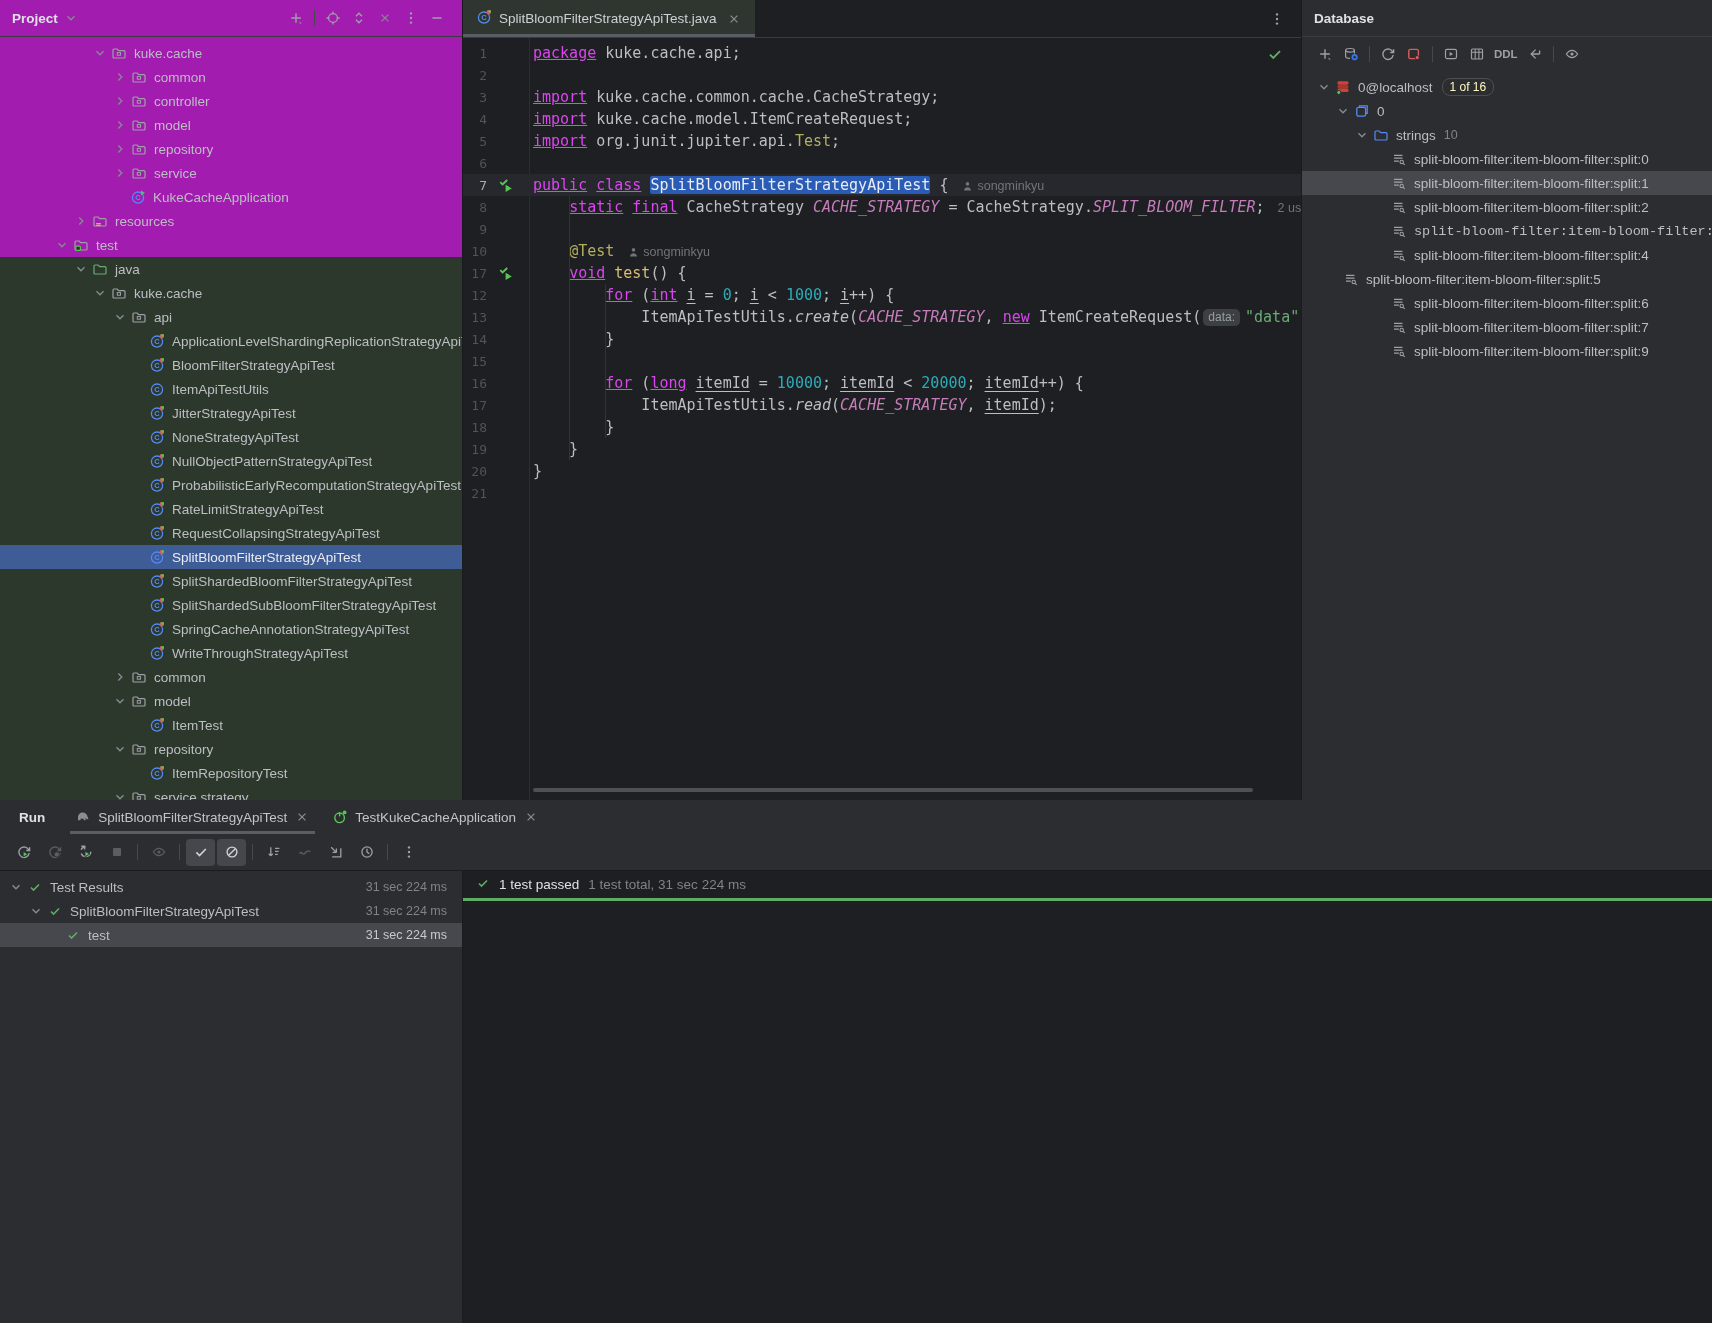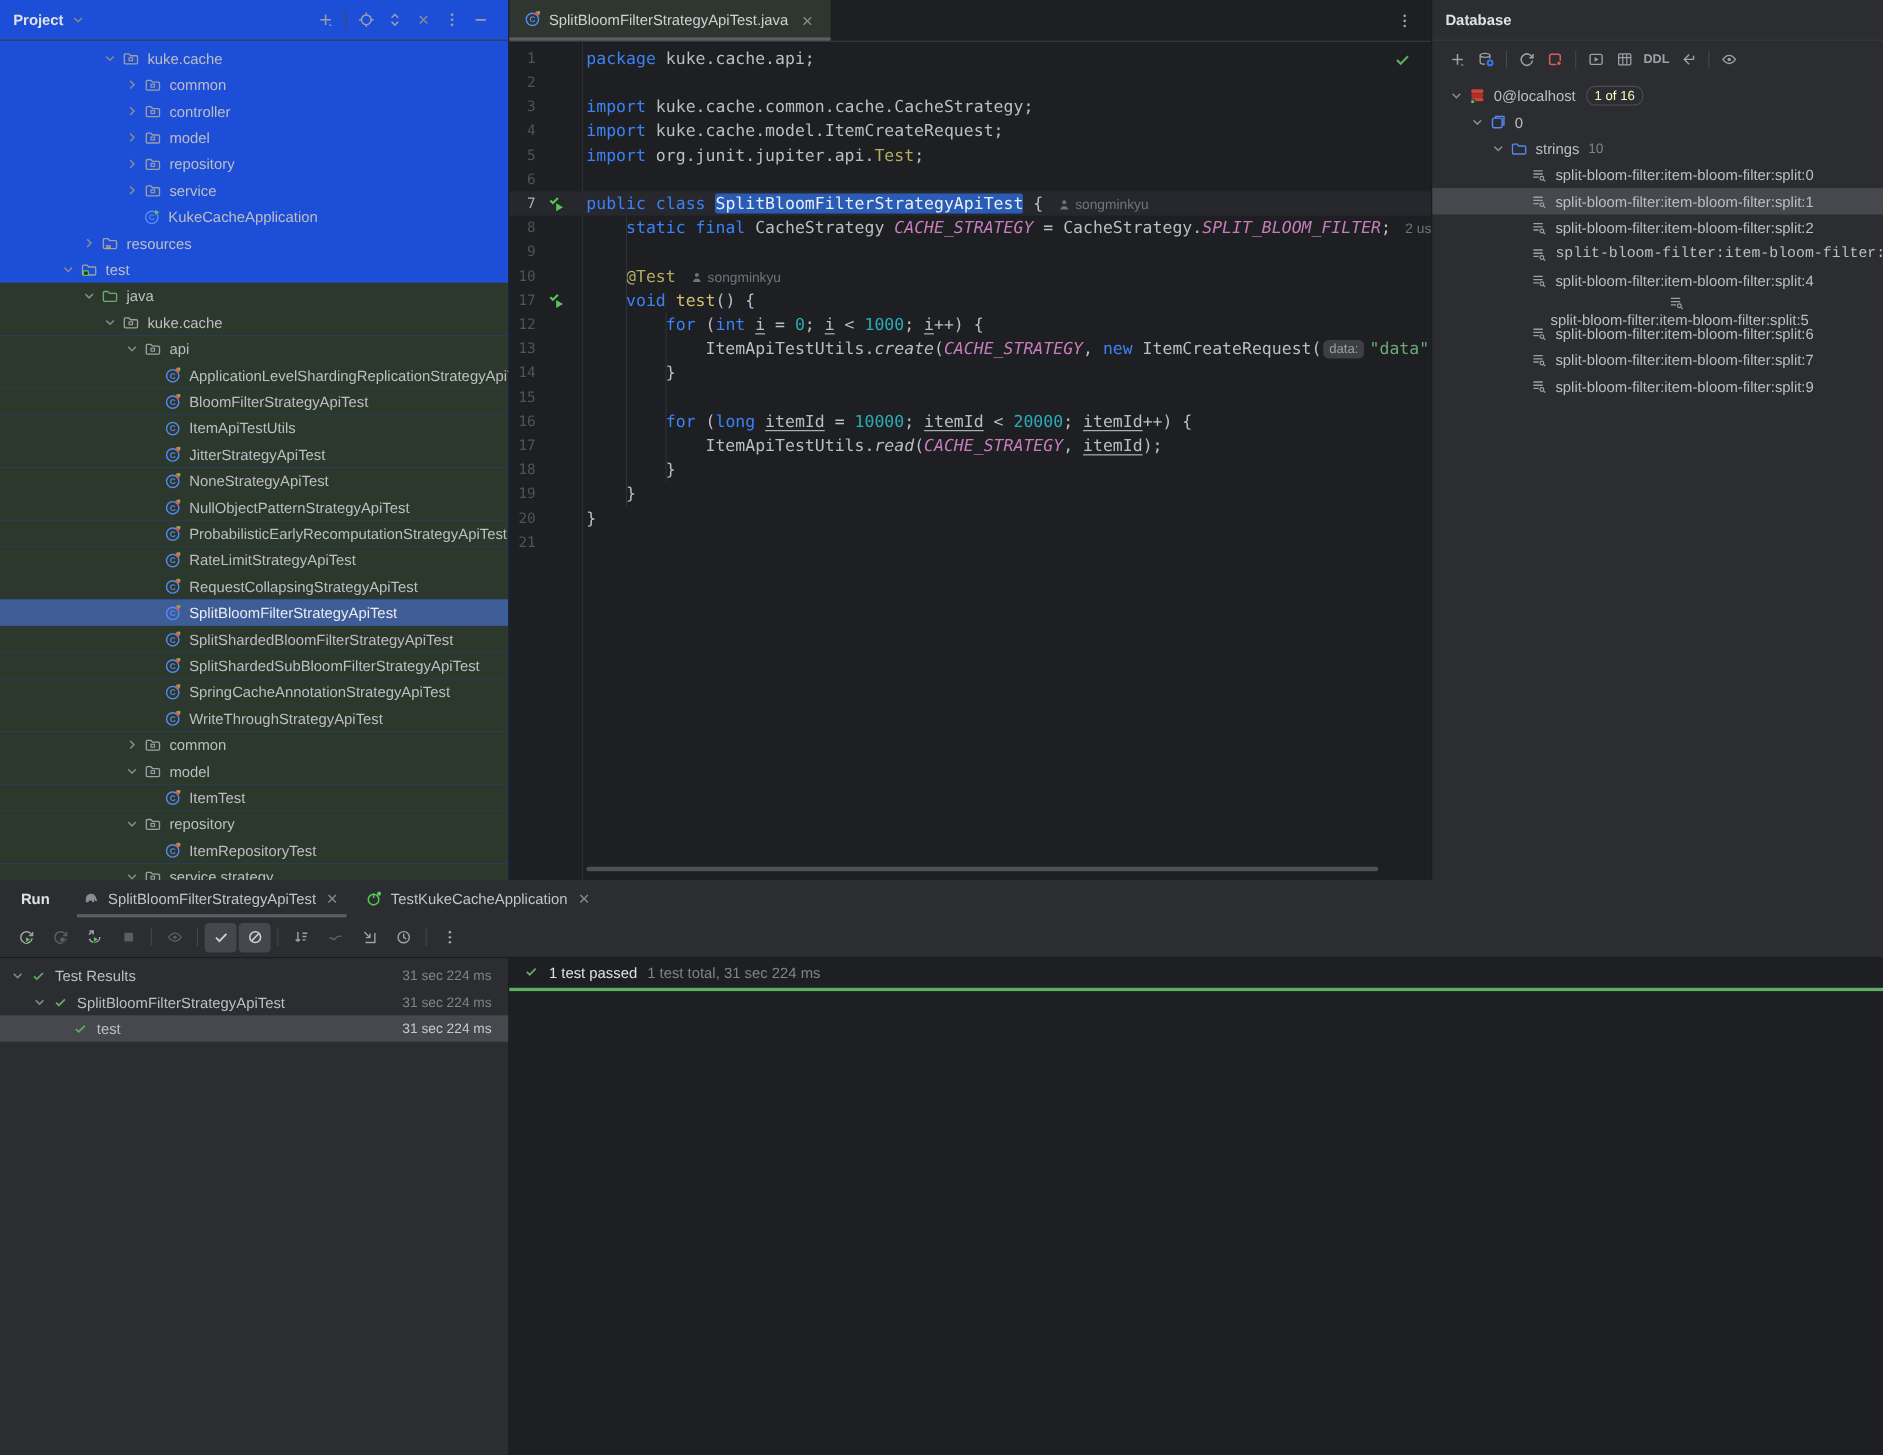--- a/index.html
+++ b/index.html
@@ -1,20 +1,20 @@
 <!DOCTYPE html>
 <html><head>
 <meta charset="utf-8">
 <style>
   html,body{margin:0;padding:0;background:#141517;}
   #app{position:relative;width:1712px;height:1323px;overflow:hidden;background:#1e1f22;
        font-family:"Liberation Sans",sans-serif;font-size:13.5px;color:#bcbec4;}
   .top{display:flex;height:800px;}
   
-  .panel-left{width:462px;min-width:462px;background:#1d4ed8;border-right:1px solid #1a1b1e;display:flex;flex-direction:column;}
+  .panel-left{width:462px;min-width:462px;background:#a21caf;border-right:1px solid #1a1b1e;display:flex;flex-direction:column;}
   .panel-right{width:410px;min-width:410px;background:#2b2d30;border-left:1px solid #1a1b1e;display:flex;flex-direction:column;}
   .panel-header{height:36px;display:flex;align-items:center;padding:0 12px;border-bottom:1px solid #393b40;flex:0 0 auto;}
   .panel-title{font-weight:bold;color:#dfe1e5;}
   .ph-spacer{flex:1;}
   .hbtn{width:26px;height:24px;display:flex;align-items:center;justify-content:center;border-radius:4px;}
   .tsep{width:1px;height:16px;background:#46484c;margin:0 5px;flex:0 0 auto;}
   .tree{flex:1;overflow:hidden;padding-top:4px;position:relative;}
   .trow{height:24px;display:flex;align-items:center;white-space:nowrap;}
   .trow .chev{width:20px;min-width:20px;display:flex;align-items:center;justify-content:center;}
   .trow .ticon{width:18px;min-width:18px;height:16px;margin-right:6px;display:flex;align-items:center;justify-content:center;}
@@ -33,21 +33,21 @@
   .codewrap{flex:1;position:relative;font-family:"DejaVu Sans Mono",monospace;font-size:15px;padding-top:4px;overflow:hidden;}
   .gutline{position:absolute;left:66px;top:0;bottom:0;width:1px;background:#2c2e32;}
   .iguide{position:absolute;width:1px;background:#2f3237;}
   .cline{height:22px;display:flex;align-items:center;position:relative;}
   .cline.cur{background:#26282e;}
   .gut{width:70px;min-width:70px;display:flex;align-items:center;color:#4e535c;font-size:13px;}
   .gut .ln{width:24px;text-align:right;}
   .gut .gm{width:22px;height:16px;margin-left:8px;display:flex;align-items:center;justify-content:center;}
   .cline.cur .ln{color:#a7aab1;}
   .code{white-space:pre;color:#bcbec4;}
-  .kw{color:#3b82f6;} .ann{color:#b3ae60;} .cst{color:#c77dbb;font-style:italic;}
+  .kw{color:#d946ef;text-decoration:underline;} .ann{color:#b3ae60;} .cst{color:#c77dbb;font-style:italic;}
   .num{color:#2aacb8;} .str{color:#6aab73;} .mth{color:#d6bf73;}
   .usc{text-decoration:underline;text-underline-offset:3px;}
   .ita{font-style:italic;}
   .hlid{background:#2a5cb5;color:#e9edf3;border-radius:2px;}
   .chip{display:inline-block;background:#3d4043;color:#999da3;border-radius:5px;padding:0 5px;margin:0 5px 0 2px;
         font-size:12px;font-family:"Liberation Sans",sans-serif;line-height:17px;vertical-align:1px;}
   .inlay{color:#70747b;font-size:12.5px;font-family:"Liberation Sans",sans-serif;margin-left:13px;}
   .inlay svg{vertical-align:-3px;margin-right:3px;}
   .inspect{position:absolute;top:8px;right:18px;}
   .hthumb{position:absolute;height:4px;border-radius:2px;background:#4d5055;bottom:8px;left:70px;width:720px;}
@@ -1031,21 +1031,21 @@
               <span style="display: inline-flex; align-items: center;">
                 <svg width="16" height="16" viewBox="0 0 16 16" fill="none">
                   <path d="M3 4.3h8.5M3 7.2h8.5M3 10.1h4.8" stroke="#9da0a6" stroke-width="1.2"></path>
                   <circle cx="10.7" cy="11" r="1.7" stroke="#9da0a6" stroke-width="1.1"></circle>
                   <path d="M12 12.3l1.8 1.5" stroke="#9da0a6" stroke-width="1.1"></path>
                 </svg>
               </span>
             </span>
             <span>split-bloom-filter:item-bloom-filter:split:4</span>
           </div>
-          <div class="trow" style="padding-left: 40px; flex-direction: column;">
+          <div class="trow" style="padding-left: 40px;">
             <span class="ticon">
               <span style="display: inline-flex; align-items: center;">
                 <svg width="16" height="16" viewBox="0 0 16 16" fill="none">
                   <path d="M3 4.3h8.5M3 7.2h8.5M3 10.1h4.8" stroke="#9da0a6" stroke-width="1.2"></path>
                   <circle cx="10.7" cy="11" r="1.7" stroke="#9da0a6" stroke-width="1.1"></circle>
                   <path d="M12 12.3l1.8 1.5" stroke="#9da0a6" stroke-width="1.1"></path>
                 </svg>
               </span>
             </span>
             <span>split-bloom-filter:item-bloom-filter:split:5</span>

